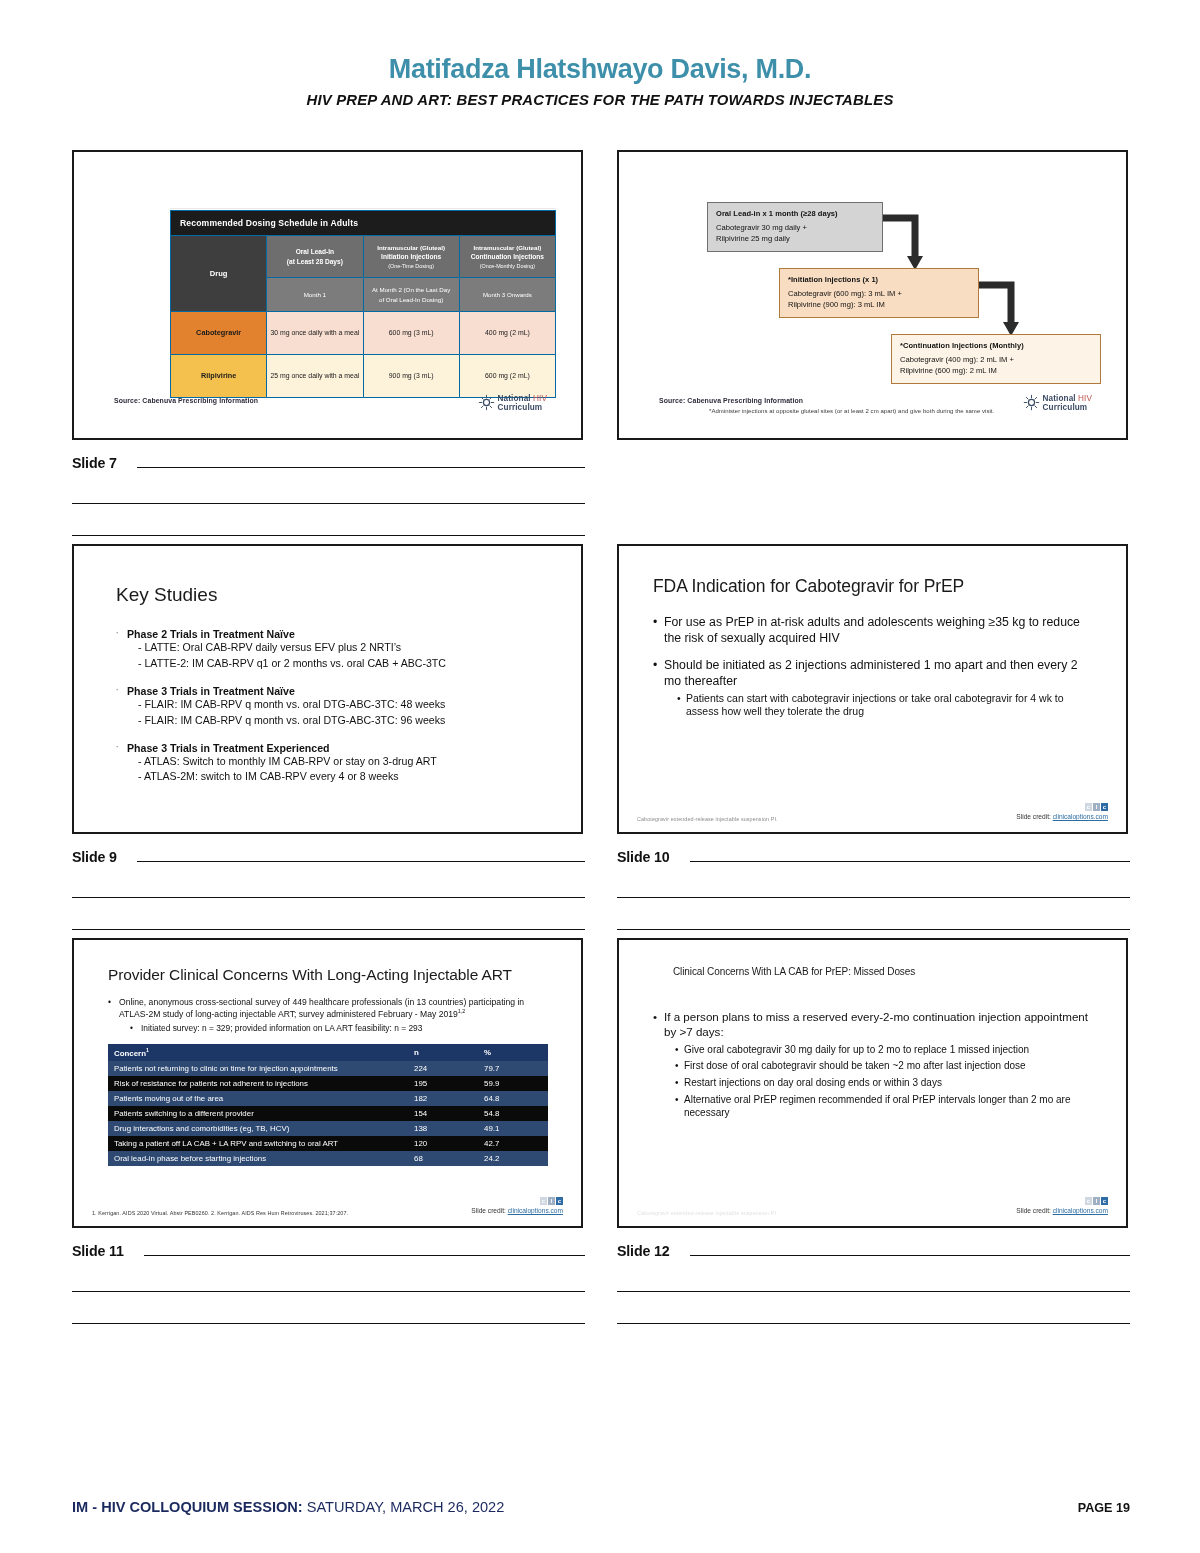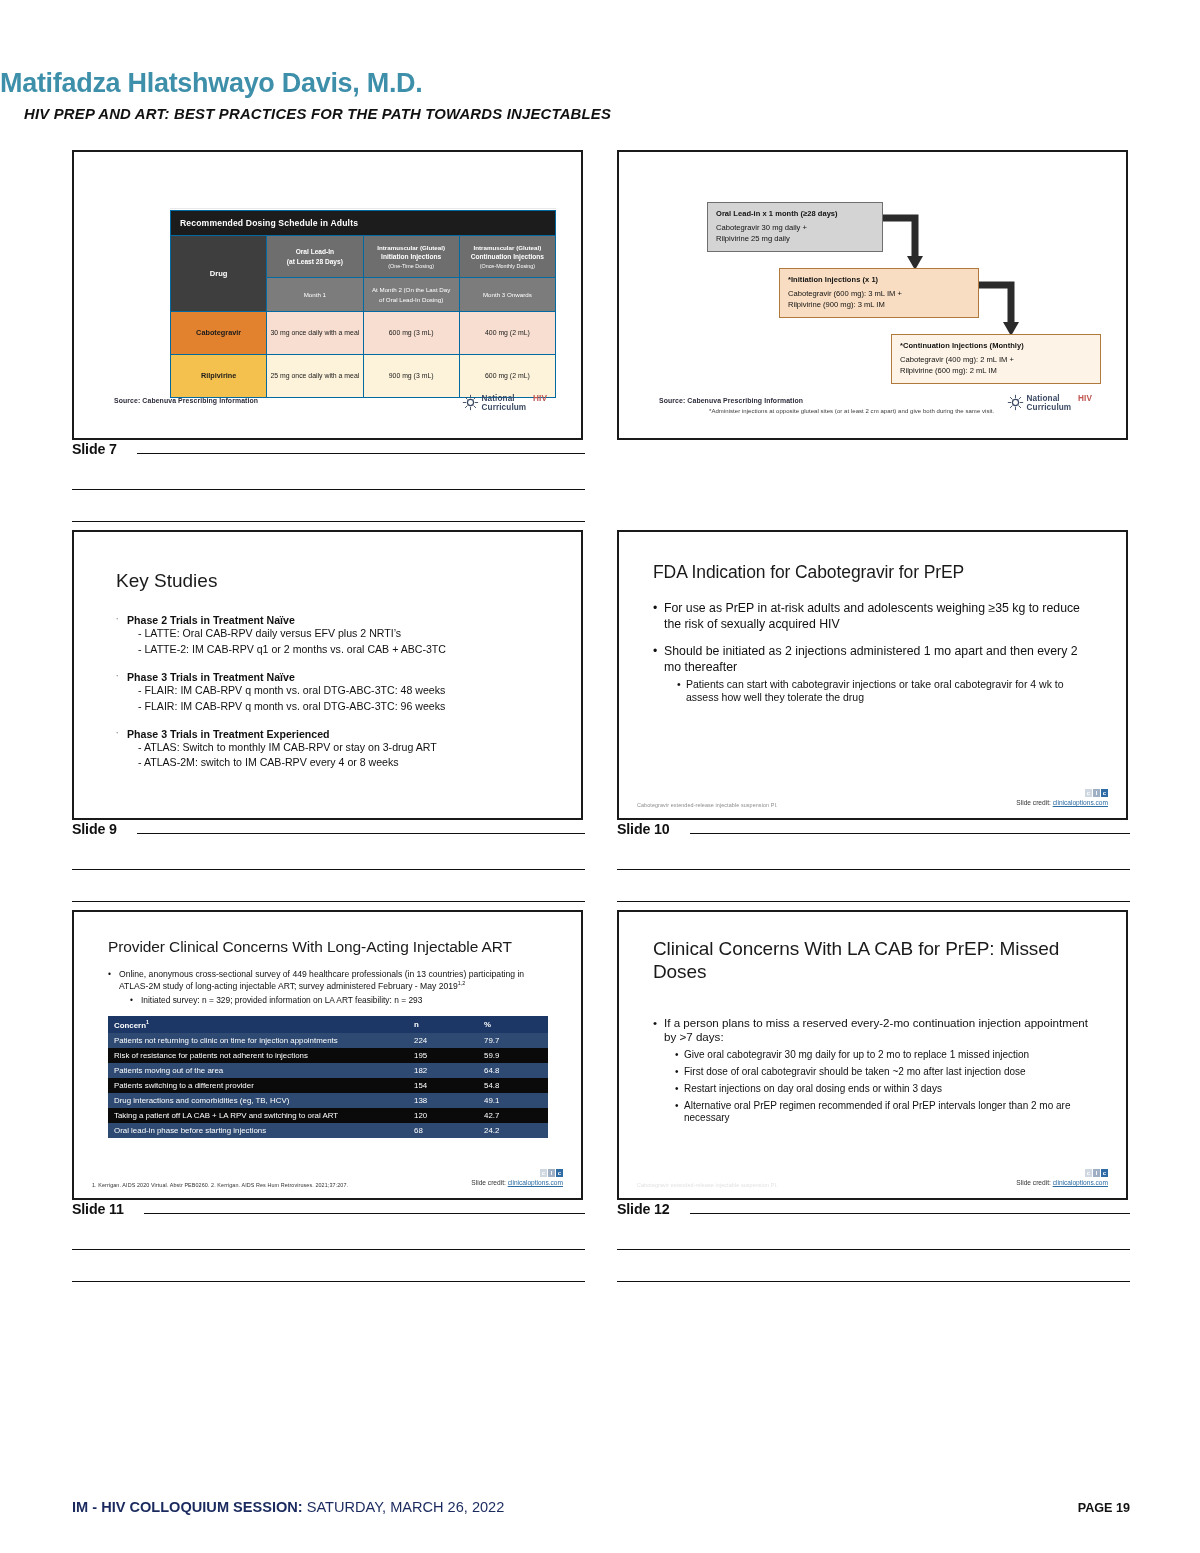--- a/index.html
+++ b/index.html
@@ -1,30 +1,30 @@
 <!DOCTYPE html>
 <html><head>
 <meta charset="utf-8">
 <style>
   html,body{margin:0;padding:0;background:#fff;}
   body{width:1200px;height:1553px;font-family:"Liberation Sans",sans-serif;color:#000;position:relative;overflow:hidden;}
 
   
-  .page-header{padding-top:69px;}
+  .page-header{padding-top:55px;text-align:center;}
   .speaker-name{font-size:27px;font-weight:bold;color:#3d8faa;letter-spacing:-0.3px;line-height:1.1;}
   .session-subtitle{font-size:15.5px;font-style:italic;font-weight:bold;color:#111;letter-spacing:0.2px;margin-top:6px;
                     transform:scaleX(0.96);transform-origin:center;}
 
   
   .sheet{position:absolute;left:72px;top:150px;width:1058px;}
   .row{display:flex;justify-content:space-between;margin-bottom:8px;}
   .cell{width:513px;}
 
   .slide{width:511px;height:290px;border:2px solid #1a1a1a;background:#fff;box-sizing:border-box;position:relative;overflow:hidden;}
-  .notes{margin-top:0;}
+  .notes{margin-top:14px;}
   .notes-head{display:flex;align-items:flex-end;}
   .slide-label{font-size:15.5px;font-weight:bold;color:#111;white-space:nowrap;letter-spacing:-0.2px;
                transform:scaleX(0.92);transform-origin:left bottom;}
   .rule{flex:1;border-bottom:1.6px solid #111;margin-left:16px;margin-bottom:4px;}
   .note-line{border-bottom:1.4px solid #111;margin-top:31px;}
 
   
   .s7{padding:0;}
   .s7-inner{position:absolute;left:96px;top:56px;width:386px;}
   .s7-topline{border-top:1px solid #e9e9ec;width:386px;height:1px;}
@@ -40,21 +40,21 @@
   .dt-name-o{background:#e2822f;color:#1a1a1a;font-size:7.3px;font-weight:bold;height:40px;}
   .dt-name-y{background:#f5c14e;color:#1a1a1a;font-size:7.3px;font-weight:bold;height:40px;}
   .dt-val-o{background:#f7ded0;color:#1a1a1a;font-size:6.9px;line-height:1.55;}
   .dt-val-y{background:#fdf2da;color:#1a1a1a;font-size:6.9px;line-height:1.55;}
   .src{position:absolute;left:40px;bottom:34px;font-size:6.9px;font-weight:bold;color:#2b2b3a;letter-spacing:0.1px;}
 
   
   .nhc{position:absolute;right:34px;bottom:26px;display:flex;align-items:center;}
   .nhc-burst{width:17px;height:17px;margin-right:3px;position:relative;}
   .nhc-txt{font-size:8.2px;line-height:1.12;color:#3b4a63;font-weight:600;letter-spacing:0.1px;}
-  .nhc-txt .hiv{color:#c0554f;font-weight:bold;margin-left:16px;}
+  .nhc-txt .hiv{color:#c0554f;font-weight:normal;}
 
   
   .fc{position:absolute;left:0;top:0;width:100%;height:100%;}
   .fbox{position:absolute;box-sizing:border-box;padding:6px 8px 7px 8px;}
   .fbox .ftitle{font-size:7.5px;font-weight:bold;color:#111;margin-bottom:4px;letter-spacing:0.05px;}
   .fbox .fline{font-size:7.6px;color:#111;line-height:1.45;}
   .fb1{left:88px;top:50px;width:176px;background:#d4d4d4;border:1px solid #6f6f6f;}
   .fb2{left:160px;top:116px;width:200px;background:#f8ddc2;border:1px solid #b07a3c;}
   .fb3{left:272px;top:182px;width:210px;background:#fdf3e6;border:1px solid #b07a3c;}
   .fnote{position:absolute;left:90px;top:256px;font-size:6px;color:#3a3a3a;letter-spacing:0.05px;}
@@ -413,21 +413,21 @@
           <div class="rule"></div>
         </div>
         <div class="note-line"></div>
         <div class="note-line"></div>
       </div>
     </div>
 
     <div class="cell">
       <div class="slide">
         <div class="co" style="padding-top:26px;">
-          <div class="co-title" style="font-size:19px;">Clinical Concerns With LA CAB for PrEP: Missed Doses</div>
+          <div class="co-title" style="font-size:10px;margin-left:20px;">Clinical Concerns With LA CAB for PrEP: Missed Doses</div>
           <div class="co-body" style="margin-top:32px;">
             <div class="bullet" style="font-size:11.6px;">
               <span class="dot">•</span>
               <span>If a person plans to miss a reserved every-2-mo continuation injection appointment by &gt;7 days:</span>
             </div>
             <div class="bullet l2" style="font-size:10px;margin-left:22px;margin-top:4px;">
               <span class="dot">•</span>
               <span>Give oral cabotegravir 30 mg daily for up to 2 mo to replace 1 missed injection</span>
             </div>
             <div class="bullet l2" style="font-size:10px;margin-left:22px;margin-top:4px;">

